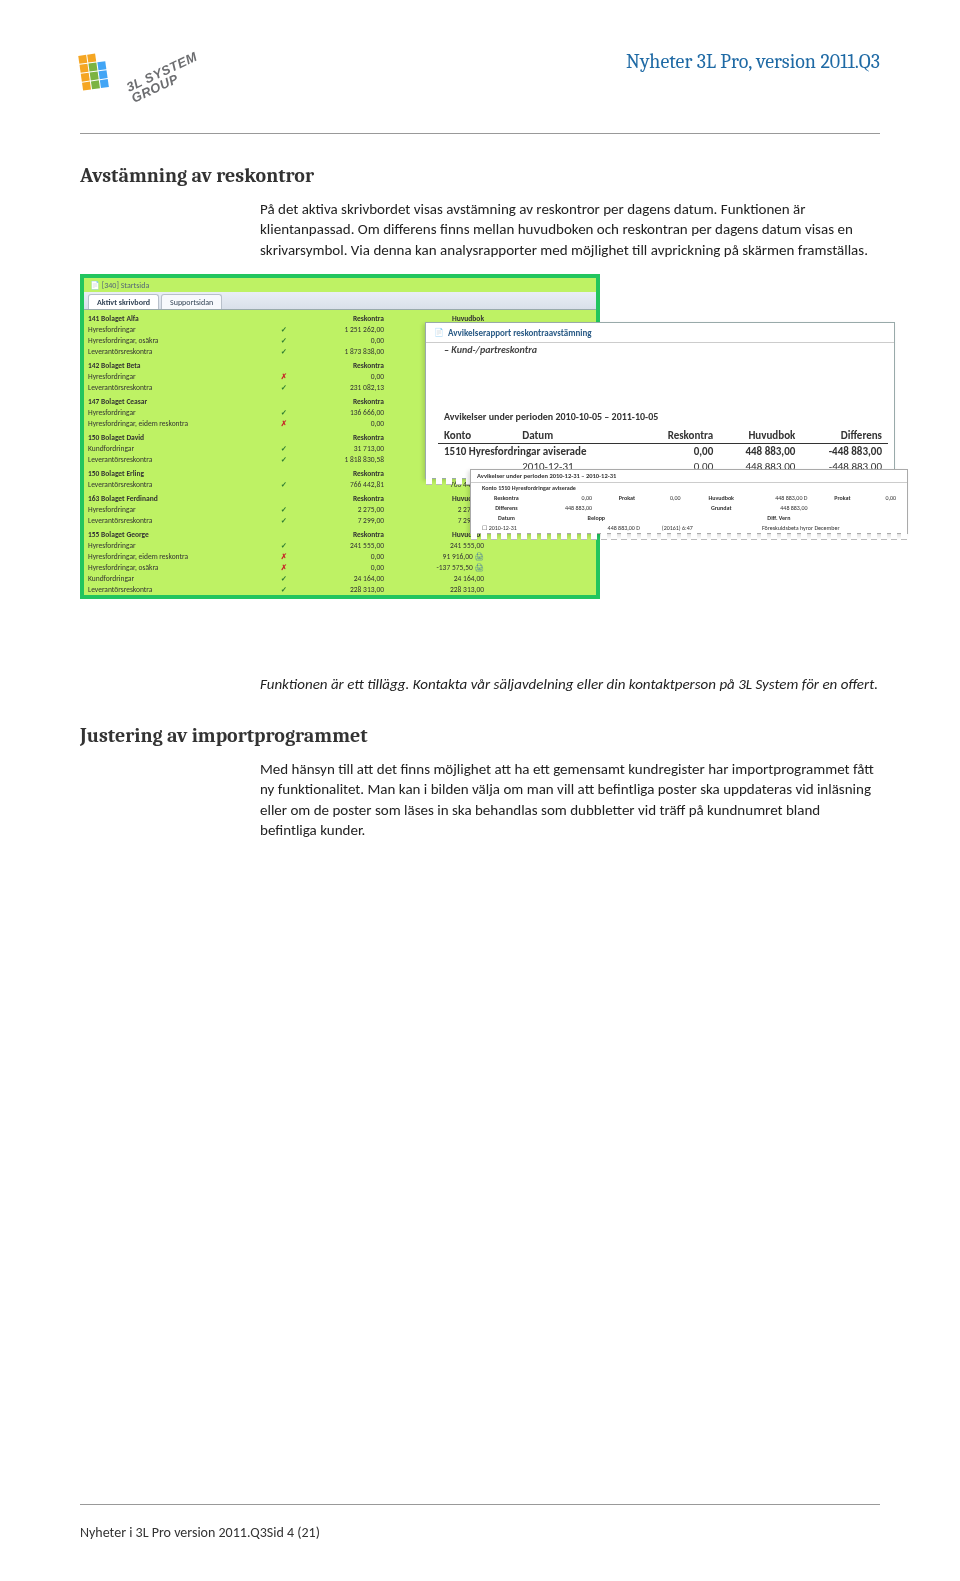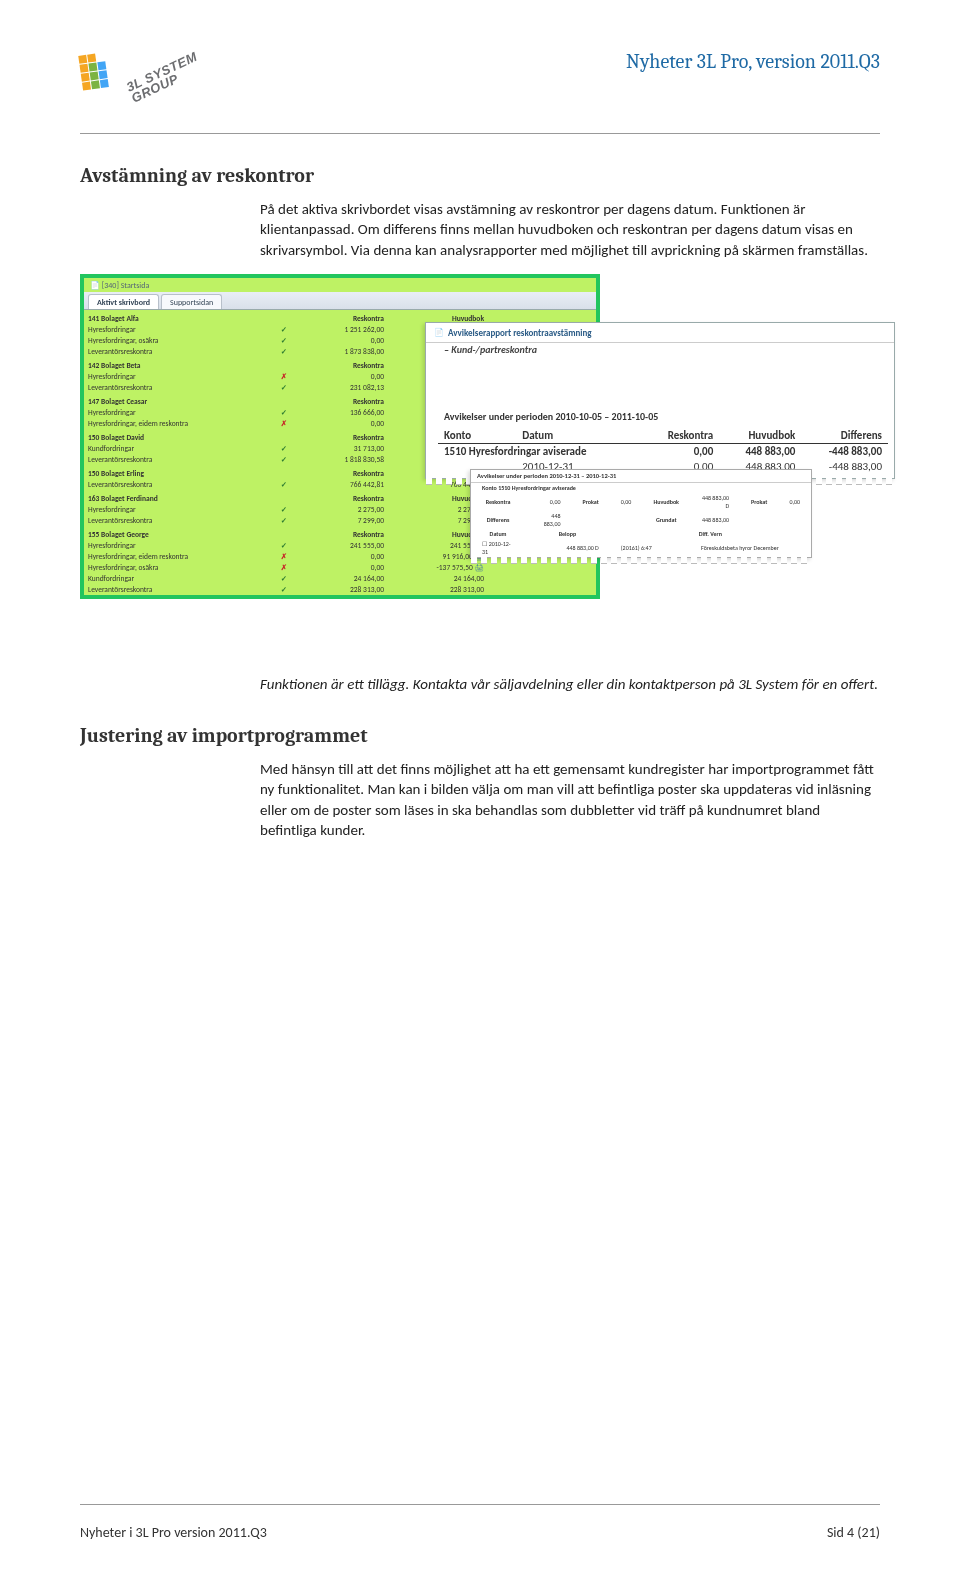--- a/index.html
+++ b/index.html
@@ -164,21 +164,21 @@
   .rep-table .sum td { border-top:1px solid #333; font-weight:700; }
   .torn {
     position:absolute; left:0; right:0; bottom:-6px; height:8px;
     background: repeating-linear-gradient(90deg,#fff 0 6px,transparent 6px 10px);
     filter: drop-shadow(0 1px 0 #bbb);
   }
   .win-small {
     position:absolute;
     left: 390px;
     top: 195px;
-    width: 342px;
+    width: 438px;
     border:1px solid #aaa;
     background:#fff;
     font-size:6.5px;
     box-shadow:-2px 2px 4px rgba(0,0,0,0.15);
   }
   .win-small .hdr { padding:2px 6px; font-weight:700; font-size:6.5px; border-bottom:1px solid #ccc; }
   .win-small table { width:100%; border-collapse:collapse; }
   .win-small td,.win-small th { padding:1px 11px; font-size:6px; }
   .win-small th { font-weight:700; }
   .win-small td.num,.win-small th.num { text-align:right; }
@@ -188,21 +188,20 @@
     border-top:1px solid #999;
     position:absolute;
     left:80px; right:80px;
     bottom:68px;
   }
   .footer {
     position:absolute;
     left:80px; right:80px;
     bottom:40px;
     display:flex;
-    justify-content:space-between;
     font-size:14px;
     color:#333;
   }
 </style>
 </head>
 <body>
 
 <div class="page">
 
   <div class="header-row">

